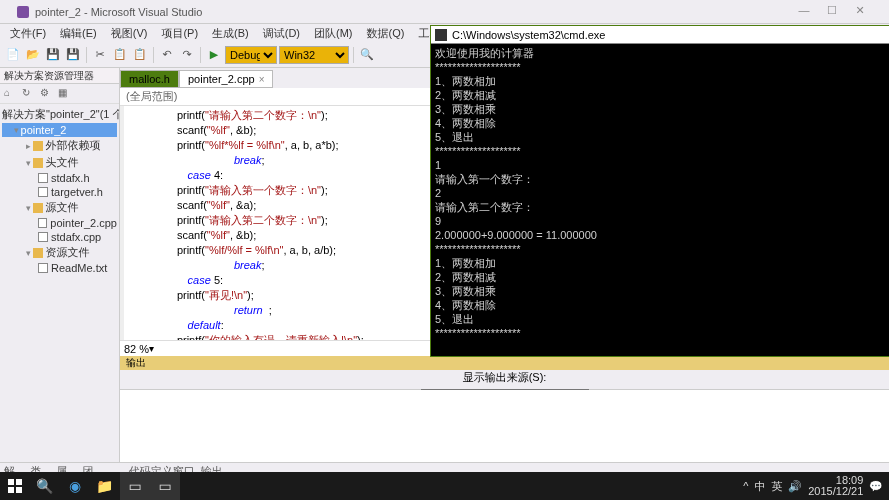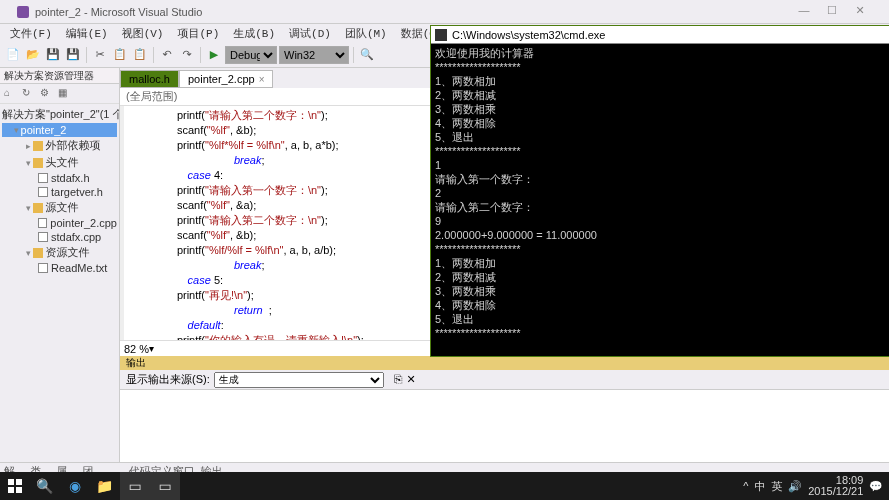--- a/index.html
+++ b/index.html
@@ -2,25 +2,25 @@
 <html><head>
   <meta charset="utf-8">
   <style>
     * { margin: 0; padding: 0; box-sizing: border-box; font-family: "Microsoft YaHei", "SimSun", sans-serif; font-size: 11px; }
     body { width: 889px; height: 500px; background: #eee; overflow: hidden; position: relative; }
     .titlebar { height: 24px; background: #efedf2; display: flex; align-items: center; padding: 0 17px; color: #555; border-bottom: 1px solid #ccc; }
     .titlebar .logo { width: 12px; height: 12px; background: #7b4da0; margin-right: 6px; border-radius: 2px; }
     .winbtns { margin-left: auto; display: flex; gap: 4px; }
     .winbtns span { width: 24px; height: 16px; text-align: center; color: #888; cursor: default; }
     .menubar { height: 18px; background: #efedf2; display: flex; align-items: center; padding: 0 4px; gap: 2px; }
-    .menubar span { padding: 0 6px; color: #333; font-family: Liberation Mono, monospace; }
+    .menubar span { padding: 0 6px; color: #333; }
     .toolbar { height: 26px; background: #efedf2; border-bottom: 1px solid #ccc; display: flex; align-items: center; padding: 0 4px; gap: 2px; }
     .toolbar .tb-btn { width: 18px; height: 18px; display: inline-flex; justify-content: center; align-items: center; color: #555; }
     .toolbar .sep { width: 1px; height: 16px; background: #ccc; margin: 0 2px; }
-    .toolbar select { height: 18px; font-size: 11px; background: #a3a3a3; border: 1px solid #aaa; }
+    .toolbar select { height: 18px; font-size: 11px; background: #eab308; border: 1px solid #aaa; }
     .main { display: flex; height: 394px; }
     .solution { width: 120px; background: #efedf2; border-right: 1px solid #ccc; display: flex; flex-direction: column; justify-content: space-between; }
     .sol-header { height: 16px; background: #f4f0f4; padding: 1px 4px; font-size: 10px; color: #333; border-bottom: 1px solid #ccc; }
     .sol-tools { height: 20px; display: flex; align-items: center; gap: 4px; padding: 0 4px; border-bottom: 1px solid #ddd; }
     .sol-tools span { width: 14px; height: 14px; color: #666; font-size: 10px; }
     .tree { padding: 2px; font-size: 10px; color: #333; overflow-y: auto; flex: 1; }
     .tree-item { padding: 1px 0; white-space: nowrap; display: flex; align-items: center; }
     .tree-item.selected { background: #62a0ea; color: #fff; }
     .indent-1 { padding-left: 12px; }
     .indent-2 { padding-left: 24px; }
@@ -31,21 +31,21 @@
     .tabs { height: 20px; background: #efedf2; display: flex; align-items: flex-end; }
     .tab { height: 18px; padding: 1px 8px; background: #4d7c0f; border: 1px solid #bbb; display: flex; align-items: center; gap: 4px; font-size: 10px; }
     .tab.active { background: #fff; }
     .tab .close { color: #888; font-size: 10px; }
     .scopebar { height: 18px; background: #fff; border-bottom: 1px solid #ddd; padding: 0 6px; font-size: 10px; color: #666; display: flex; align-items: center; }
     .code { flex: 1; font-family: Consolas, monospace; font-size: 11px; line-height: 15px; padding: 2px 0 2px 4px; overflow: auto; white-space: pre; color: #000; border-left: 4px solid #eee;}
     .kw { color: #0000ff; font-style: italic; }
     .str { color: #a31515; }
     .zoom { height: 16px; background: #fff; border-top: 1px solid #ddd; padding: 0 4px; font-size: 10px; display: flex; align-items: center; }
     .output-header { height: 14px; background: #e8cd77; padding: 0 6px; font-size: 10px; }
-    .output-filter { height: 20px; background: #efedf2; border-bottom: 1px solid #ccc; display: flex; align-items: center; padding: 0 6px; gap: 4px; }
+    .output-filter { height: 20px; background: #efedf2; border-bottom: 1px solid #ccc; display: flex; align-items: center; padding: 0 6px; gap: 4px; flex-direction: column; }
     .output-filter select { height: 16px; width: 170px; font-size: 10px; }
     .output-body { height: 72px; background: #fff; }
     .console { position: absolute; top: 25px; left: 430px; width: 499px; height: 332px; background: #000; color: #d0d0d0; font-family: SimSun, monospace; font-size: 11px; border: 1px solid #4d7c0f; }
     .console-title { height: 18px; background: #fff; color: #000; display: flex; align-items: center; padding: 0 4px; border-bottom: 1px solid #888;}
     .console-title .cicon { width: 12px; height: 12px; background: #333; margin-right: 5px;}
     .console-body { padding: 2px 4px; white-space: pre; line-height: 14px; }
     .bottombar { height: 18px; background: #efedf2; border-top: 1px solid #ccc; display: flex; align-items: center; padding: 0 4px; gap: 6px; font-size: 10px; }
     .bottombar span { color: #555; }
     .statusbar { height: 20px; background: #68517d; color: #fff; display: flex; align-items: center; padding: 0 6px; }
     .taskbar { position: absolute; bottom: 0; left: 0; right: 0; height: 28px; background: #1a1a1a; display: flex; align-items: center; }

